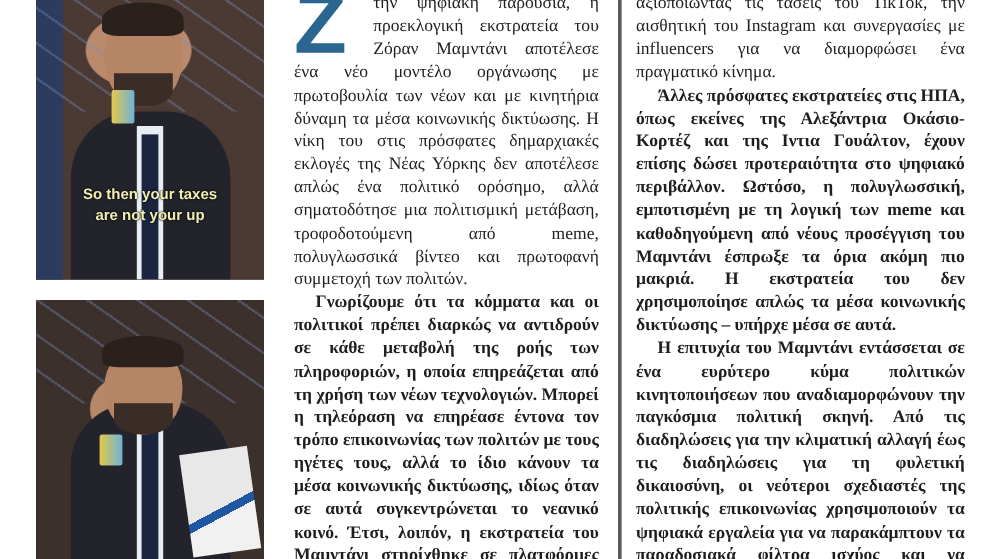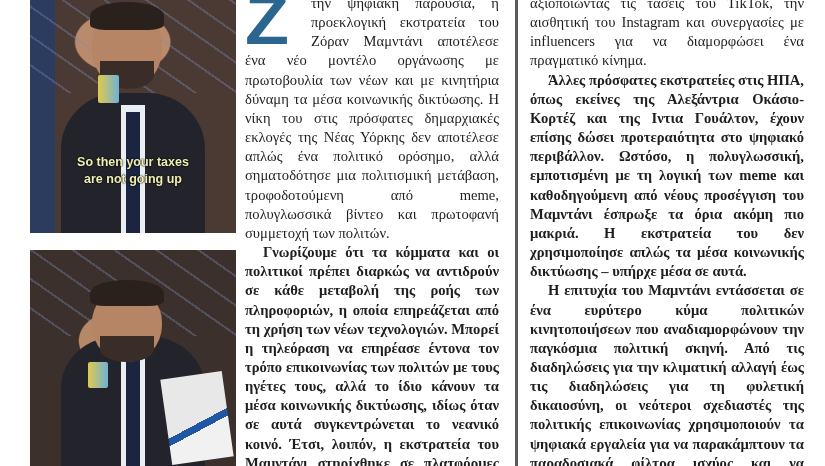--- a/index.html
+++ b/index.html
@@ -1,18 +1,18 @@
 <!DOCTYPE html>
 <html><head>
 <meta charset="utf-8">
 <style>
   html, body { margin:0; padding:0; }
   body { width:825px; height:466px; overflow:hidden; background:#ffffff; position:relative;
          font-family:"Liberation Serif", "DejaVu Serif", serif; color:#1e1e1e; }
-  .photo { position:absolute; left:30px; width:190px; overflow:hidden;padding-left:16px; }
+  .photo { position:absolute; left:30px; width:190px; overflow:hidden; }
   .photo1 { top:0; height:233px;
     background:
       linear-gradient(90deg, rgba(40,60,100,0.9) 0 12%, transparent 12% 100%),
       radial-gradient(ellipse 38% 22% at 45% 18%, #b98a6c 0 60%, #4b3a33 62% 100%),
       linear-gradient(180deg, #cfe0ee 0 28%, #2b2b33 28% 100%); }
   .photo2 { top:250px; height:216px;
     background:
       radial-gradient(ellipse 30% 22% at 42% 42%, #b58867 0 60%, #3b302c 62% 100%),
       linear-gradient(180deg, #cfe0ee 0 45%, #2a2a32 45% 100%); }
   .suit { position:absolute; bottom:0; width:70%; height:60%; left:15%; background:#23242b; border-radius:40% 40% 0 0; }
@@ -49,21 +49,21 @@
   <div class="map-lines"></div>
   <div class="suit"></div>
   <div class="shirt"></div>
   <div class="tie"></div>
   <div class="head"></div>
   <div class="hair"></div>
   <div class="beard"></div>
   <div class="card"></div>
   <div class="caption">
     <div>So then your taxes</div>
-    <div>are not going up</div>
+    <div>are not your up</div>
   </div>
 </div>
 
 <div class="photo photo2">
   <div class="map-lines"></div>
   <div class="suit"></div>
   <div class="shirt"></div>
   <div class="tie"></div>
   <div class="head"></div>
   <div class="hair"></div>

